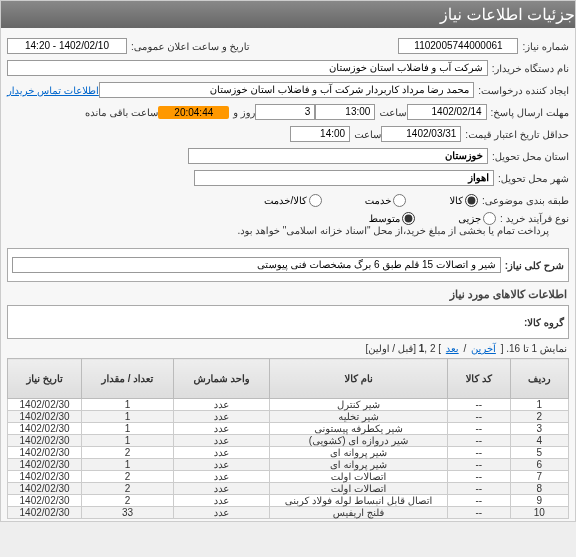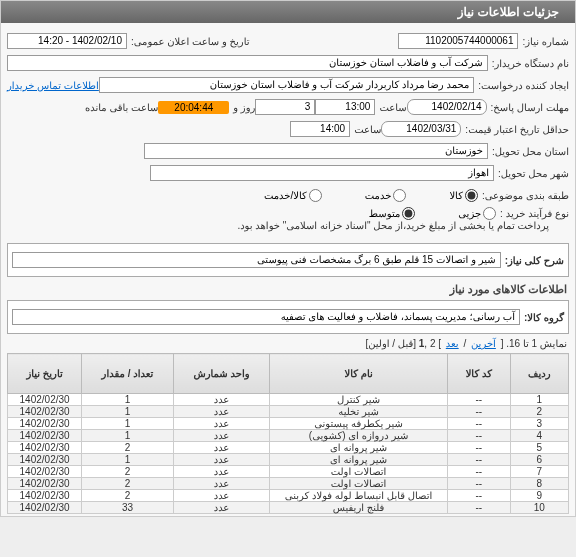--- a/index.html
+++ b/index.html
@@ -1,37 +1,37 @@
 <!DOCTYPE html>
 <html dir="rtl" lang="fa"><head>
 <meta charset="utf-8">
 <style>
 * { box-sizing: border-box; margin: 0; padding: 0; }
 body { font-family: Tahoma, Arial, sans-serif; font-size: 11px; background: #eee; direction: rtl; width: 576px; }
 .panel { background: #f7f7f7; border: 1px solid #ccc; }
-.panel-header { background: linear-gradient(#888, #666); color: #fff; padding: 4px 16px; font-weight: bold; font-size: 12px; }
+.panel-header { background: linear-gradient(#888, #666); color: #fff; padding: 4px 0; font-weight: normal; font-size: 16px; }
 .form-body { padding: 6px; }
 .row { display: flex; align-items: center; margin: 2px 0; min-height: 20px; flex-wrap: wrap; }
 .lbl { color: #333; font-size: 10px; margin-left: 4px; white-space: nowrap; }
 .val { border: 1px solid #999; background: #fff; padding: 1px 4px; font-size: 10px; direction: rtl; display: inline-block; min-height: 16px; }
 .link { color: #06c; text-decoration: underline; font-size: 10px; cursor: pointer; }
 .countdown { background: #ff9800; color: #000; padding: 1px 16px; font-size: 10px; border-radius: 2px; }
 .radio-group { display: inline-flex; gap: 8px; align-items: center; font-size: 10px; }
 .radio-item { display: inline-flex; align-items: center; gap: 2px; margin-left: 35px; }
 .radio-item input { margin: 0; accent-color: #333; }
 .section { border: 1px solid #aaa; margin: 4px 6px; padding: 4px; background: #fff; }
 .section-title { font-weight: bold; font-size: 11px; margin: 6px 8px 2px; color: #444; }
 .paging { font-size: 10px; margin: 4px 8px; color: #333; }
 .paging a { color: #06c; text-decoration: underline; margin: 0 2px; }
 table { width: calc(100% - 12px); margin: 2px 6px; border-collapse: collapse; font-size: 10px; }
 th { background: linear-gradient(#eee, #ddd); border: 1px solid #bbb; padding: 14px; text-align: center; color: #333; font-weight: bold; }
 td { border: 1px solid #ccc; padding: 0 4px; text-align: center; background: #fff; color: #333; }
 tr:nth-child(even) td { background: #f2f2f2; }
 .note { font-size: 10px; color: #333; margin-right: 20px; }
-.w60 { width: 60px; } .w80 { width: 80px; border-radius: 7px; } .w120 { width: 120px; } .w300 { width: 344px; }
+.w60 { width: 60px; } .w80 { width: 80px; } .w120 { width: 120px; text-align: center; } .w300 { width: 300px; font-weight: bold; }
 .flex1 { flex: 1; }
 </style>
 </head>
 <body>
 
 <div class="panel">
   <div class="panel-header">جزئیات اطلاعات نیاز</div>
   <div class="form-body">
 
     <div class="row">
@@ -121,21 +121,20 @@
       <span class="lbl" style="font-weight:bold">شرح کلی نیاز:</span>
       <span class="val flex1">شیر و اتصالات 15 قلم طبق 6 برگ مشخصات فنی پیوستی</span>
     </div>
   </div>
 
   <div class="section-title">اطلاعات کالاهای مورد نیاز</div>
 
   <div class="section">
     <div class="row">
       <span class="lbl" style="font-weight:bold">گروه کالا:</span>
-      <span class="val flex1">آب رسانی؛ مدیریت پسماند، فاضلاب و فعالیت های تصفیه</span>
     </div>
   </div>
 
   <div class="paging">
     <span>نمایش 1 تا 16. [ </span><a>آخرین</a><span> / </span><a>بعد</a><span> ] 2 ,</span><b>1</b><span> [قبل / اولین]</span>
   </div>
 
   <table>
     <thead>
       <tr>

